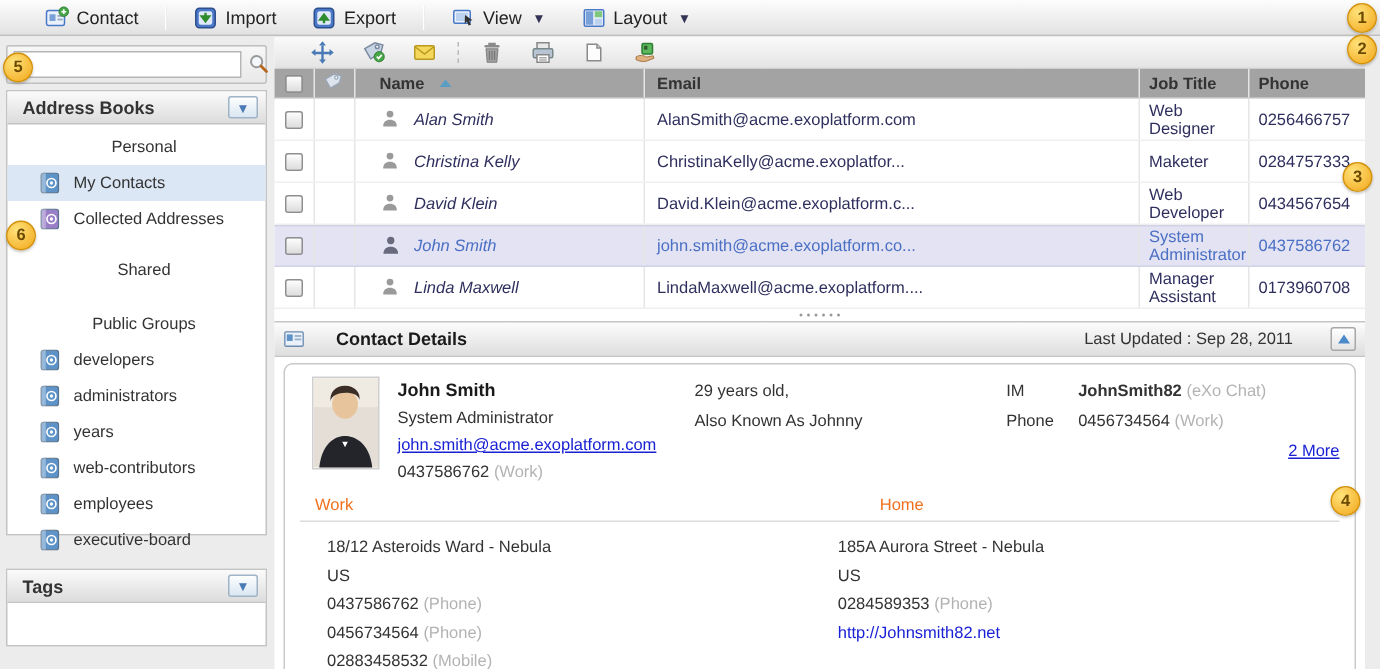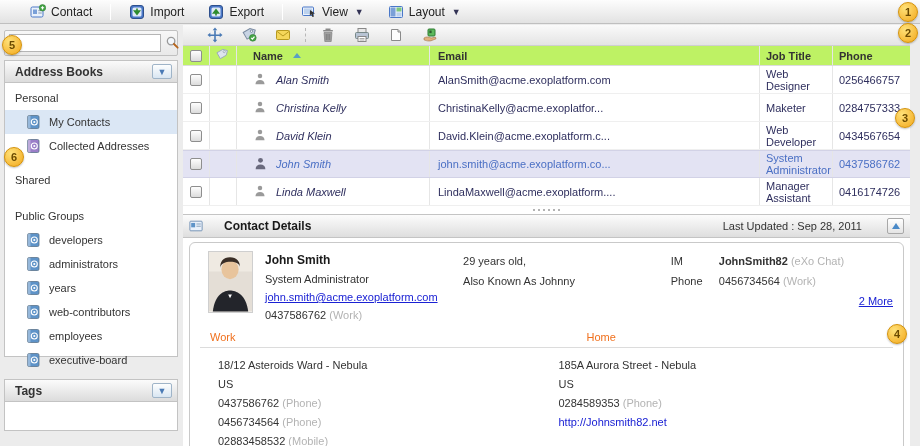--- a/index.html
+++ b/index.html
@@ -34,31 +34,31 @@
     height:22px; background:linear-gradient(#fbfbfb,#dcdcdc);
     border-bottom:1px solid #c3c3c3; display:flex; align-items:center;
     padding:0 5px 0 10px; font-weight:bold; font-size:12px; color:#333;
   }
   .panel-head .spacer { flex:1; }
   .chev-btn {
     width:20px; height:15px; border:1px solid #9fb4c8; border-radius:2px;
     background:linear-gradient(#fdfefe,#d9e6f2); color:#4a7ab5; font-size:9px;
     display:flex; align-items:center; justify-content:center; cursor:pointer;
   }
-  .section-label { padding:9px 0 6px 10px; color:#333; font-size:11px; }
+  .section-label { padding:9px 0 6px 10px; color:#333; font-size:11px;text-align:center; }
   .book-item { display:flex; align-items:center; gap:8px; height:24px; padding-left:20px; cursor:pointer; color:#333; }
   .book-item.selected { background:#dbe7f5; }
   
   .main { position:absolute; left:183px; top:25px; width:727px; height:421px; background:#fff; }
   .actionbar {
     height:21px; background:linear-gradient(#fafafa,#e4e4e4); border-bottom:1px solid #cfcfcf;
     display:flex; align-items:center; padding-left:24px; gap:18px;
   }
   .ab-sep { width:1px; height:14px; border-left:1px dashed #b8b8b8; margin:0 -4px; }
-  .grid-head { display:flex; height:20px; border-bottom:1px solid #dcdcdc; background:#bef264; font-weight:bold; align-items:center; }
+  .grid-head { display:flex; height:20px; border-bottom:1px solid #dcdcdc; background:#a3a3a3; font-weight:bold; align-items:center; }
   .gc { padding-left:6px; border-right:1px solid #e6e6e6; height:100%; display:flex; align-items:center; gap:4px; }
   .c-check { width:27px; justify-content:center; padding-left:0; }
   .c-tag   { width:27px; justify-content:center; padding-left:0; }
   .c-name  { width:193px; padding-left:16px; }
   .c-email { width:330px; padding-left:8px; }
   .c-job   { width:73px; }
   .c-phone { width:77px; border-right:none; }
   .sort-asc { width:0; height:0; border-left:4px solid transparent; border-right:4px solid transparent; border-bottom:5px solid #5a9ec4; margin-left:6px; }
   .row { display:flex; height:28px; align-items:stretch; border-bottom:1px solid #efefef; color:#2f2f5e; }
   .row .gc { align-items:center; }
@@ -485,21 +485,21 @@
         </span>
         <span>Linda Maxwell</span>
       </div>
     <div class="gc c-email">
         <span>LindaMaxwell@acme.exoplatform....</span>
       </div>
     <div class="gc c-job">
         <span class="cell-wrap">Manager Assistant</span>
       </div>
     <div class="gc c-phone">
-        <span>0416174726</span>
+        <span>0173960708</span>
       </div>
   </div>
 
   <div class="grip">
       <span class="grip-dots"></span>
     </div>
 
   <div class="details-bar">
     <span class="icon16" style="width:14px;height:14px">
       <svg viewBox="0 0 16 16" width="14" height="14">

